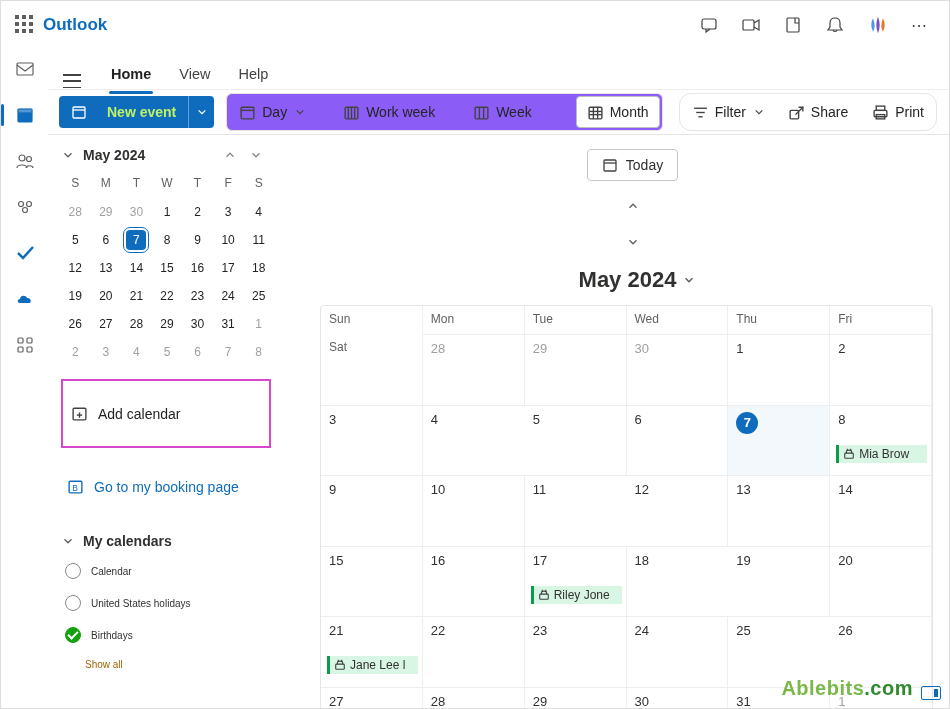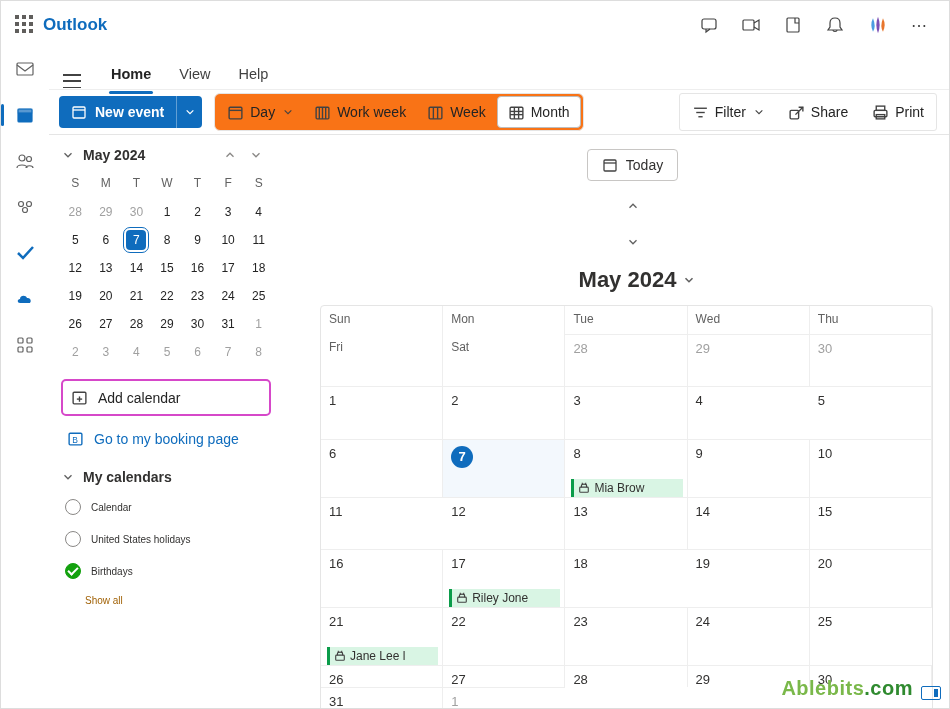--- a/index.html
+++ b/index.html
@@ -28,60 +28,60 @@
   
   .tabs { display:flex; align-items:flex-end; height:40px; gap:28px; padding-left:14px; border-bottom:1px solid transparent;}
   .hamb { width:18px; height:14px; display:flex; flex-direction:column; justify-content:space-between; cursor:pointer; margin-right:2px;}
   .hamb span { height:1.5px; background:#424242; }
   .tab { font-size:14.5px; color:#424242; cursor:pointer; padding:6px 0;}
   .tab.active { color:#242424; font-weight:600; position:relative;}
   .tab.active::after { content:""; position:absolute; left:-2px; right:-2px; bottom:-6px; height:3px; background:#0f6cbd; border-radius:2px;}
   
   .toolbar { display:flex; align-items:center; height:46px; padding:0 12px 0 10px; gap:8px; border-top:1px solid #eee; border-bottom:1px solid #e5e5e5;}
   .newevent { display:flex; align-items:stretch; height:32px; }
-  .newevent .main-btn { background:#0f6cbd; color:#ffffff; display:flex; align-items:center; gap:8px; padding:0 12px; border:none; border-radius:4px 0 0 4px; font-size:14px; cursor:pointer; font-weight:550;}
+  .newevent .main-btn { background:#0f6cbd; color:#bef264; display:flex; align-items:center; gap:20px; padding:0 12px; border:none; border-radius:4px 0 0 4px; font-size:14px; cursor:pointer; font-weight:550;}
   .newevent .drop { background:#0f6cbd; border-left:1px solid rgba(255,255,255,0.35); width:26px; display:flex; align-items:center; justify-content:center; border-radius:0 4px 4px 0; cursor:pointer;}
   .tool { display:flex; align-items:center; gap:6px; padding:0 10px; height:32px; cursor:pointer; border-radius:4px; color:#242424; font-size:14px;}
   .tool svg, .tool .micon { width:17px; height:17px; stroke:#424242; fill:none; stroke-width:1.3;}
   .tool .chev { width:10px; height:10px; margin-left:2px;}
-  .tool.selected { background:#fff; border:1px solid #bdbdbd;}
-  .viewgroup { display:flex; gap:1px; border:1px solid #e5e5e5; border-radius:6px; padding:2px; background:#f97316; margin-left:4px;}
-  .rightgroup { margin-left:auto; display:flex; gap:4px; border:1px solid #e5e5e5; border-radius:3px; padding:2px;}
+  .tool.selected { background:#fff; border:1px solid #bdbdbd;margin-left:16px;}
+  .viewgroup { display:flex; gap:18px; border:1px solid #e5e5e5; border-radius:6px; padding:2px; background:#8b5cf6; margin-left:4px;}
+  .rightgroup { margin-left:auto; display:flex; gap:4px; border:1px solid #e5e5e5; border-radius:12px; padding:2px;}
   .rightgroup .tool svg { stroke:#424242;}
   .share-icn svg { stroke:#0f6cbd; }
   
   .body { display:flex; flex:1; overflow:hidden;gap:36px;}
   .sidebar { width:230px; padding:8px 4px 0 10px; }
   .minical-header { display:flex; align-items:center; gap:8px; padding:4px 4px 6px 2px;}
   .minical-header .chev { width:14px; height:14px; stroke:#616161;}
   .minical-header .mlabel { font-weight:600; font-size:14px; flex:1;}
   .minical-nav { display:flex; gap:12px; margin-right:8px;}
   .minical { width:100%; }
   .minical td, .minical th { width:28px; height:26px; text-align:center; font-size:12px; color:#242424;}
   .minical th { font-weight:400; color:#616161; padding-bottom:2px;}
   .minical .dim { color:#a0a0a0;}
   .minical .today { background:#0f6cbd; color:#fff; border-radius:4px; outline:1px solid #0f6cbd; outline-offset:2px;}
-  .sidelink { display:flex; align-items:center; gap:10px; padding:8px 8px; font-size:14px; color:#0f6cbd; cursor:pointer; border-radius:5px;}
+  .sidelink { display:flex; align-items:center; gap:10px; padding:24px 8px; font-size:14px; color:#0f6cbd; cursor:pointer; border-radius:0;}
   .sidelink svg { stroke:#0f6cbd; width:17px; height:17px; fill:none; stroke-width:1.3;}
   .addcal { border:2px solid #d648c9; color:#242424; margin:12px 4px 6px 2px;}
   .addcal svg { stroke:#424242;}
   .sec-header { display:flex; align-items:center; gap:8px; padding:14px 4px 6px 2px; font-weight:600; font-size:14px; cursor:pointer;}
   .callist { list-style:none; padding-left:2px;}
   .callist li { display:flex; align-items:center; gap:10px; padding:8px 4px; font-size:10px; cursor:pointer;}
   .calcircle { width:16px; height:16px; border:1.5px solid #8a8886; border-radius:50%; }
   .calcircle.checked { background:#13a10e; border-color:#13a10e; position:relative;}
   .calcircle.checked::after { content:""; position:absolute; left:4px; top:1px; width:4px; height:8px; border-right:2px solid #fff; border-bottom:2px solid #fff; transform:rotate(45deg);}
   .showall { color:#a16207; padding:8px 4px 8px 26px; cursor:pointer; font-size:10px;}
   
   .calmain { flex:1; display:flex; flex-direction:column; padding:10px 16px 0 4px; border-left:1px solid transparent;}
   .calhead { display:flex; align-items:center; gap:14px; padding:4px 0 12px 12px;flex-direction:column;}
   .todaybtn { border:1px solid #c8c6c4; background:#fff; height:32px; padding:0 14px; display:flex; align-items:center; gap:8px; border-radius:4px; font-size:14px; cursor:pointer;}
   .navarrow { width:22px; height:22px; display:flex; align-items:center; justify-content:center; cursor:pointer;}
   .calhead .title { font-size:22px; font-weight:600; margin-left:10px; display:flex; align-items:center; gap:6px;}
-  .grid { flex:1; border:1px solid #e5e5e5; border-radius:4px 4px 0 0; display:grid; grid-template-columns:repeat(5,1fr); grid-template-rows:28px repeat(5,1fr); overflow:hidden; background:#fff;}
+  .grid { flex:1; border:1px solid #e5e5e5; border-radius:4px 4px 0 0; display:grid; grid-template-columns:repeat(6,1fr); grid-template-rows:28px repeat(5,1fr); overflow:hidden; background:#fff;}
   .dayhdr { font-size:12px; color:#616161; padding:6px 8px; border-right:1px solid #eee;}
   .cell { border-top:1px solid #eee; border-right:1px solid #eee; padding:6px 0 0 8px; font-size:13px; position:relative;}
   .cell:nth-child(7n){ border-right:none;}
   .cell .dim { color:#a0a0a0;}
   .cell.today .num { background:#0f6cbd; color:#fff; width:22px; height:22px; border-radius:50%; display:inline-flex; align-items:center; justify-content:center; font-weight:600;}
   .cell.today { background:#f3f8fd;}
   .event { margin-top:18px; margin-left:-2px; margin-right:4px; background:#d9f5e4; border-left:3px solid #0b9c4a; font-size:12px; padding:2px 4px; display:flex; align-items:center; gap:4px; white-space:nowrap; overflow:hidden;}
   .event svg { width:12px; height:12px; stroke:#424242; fill:none; stroke-width:1.3;}
   .watermark { position:absolute; bottom:8px; right:36px; font-size:20px; font-weight:700; color:#7ab84a; letter-spacing:0.5px;margin-left:12px;}
   .watermark .dot { color:#2f8a2f;}

